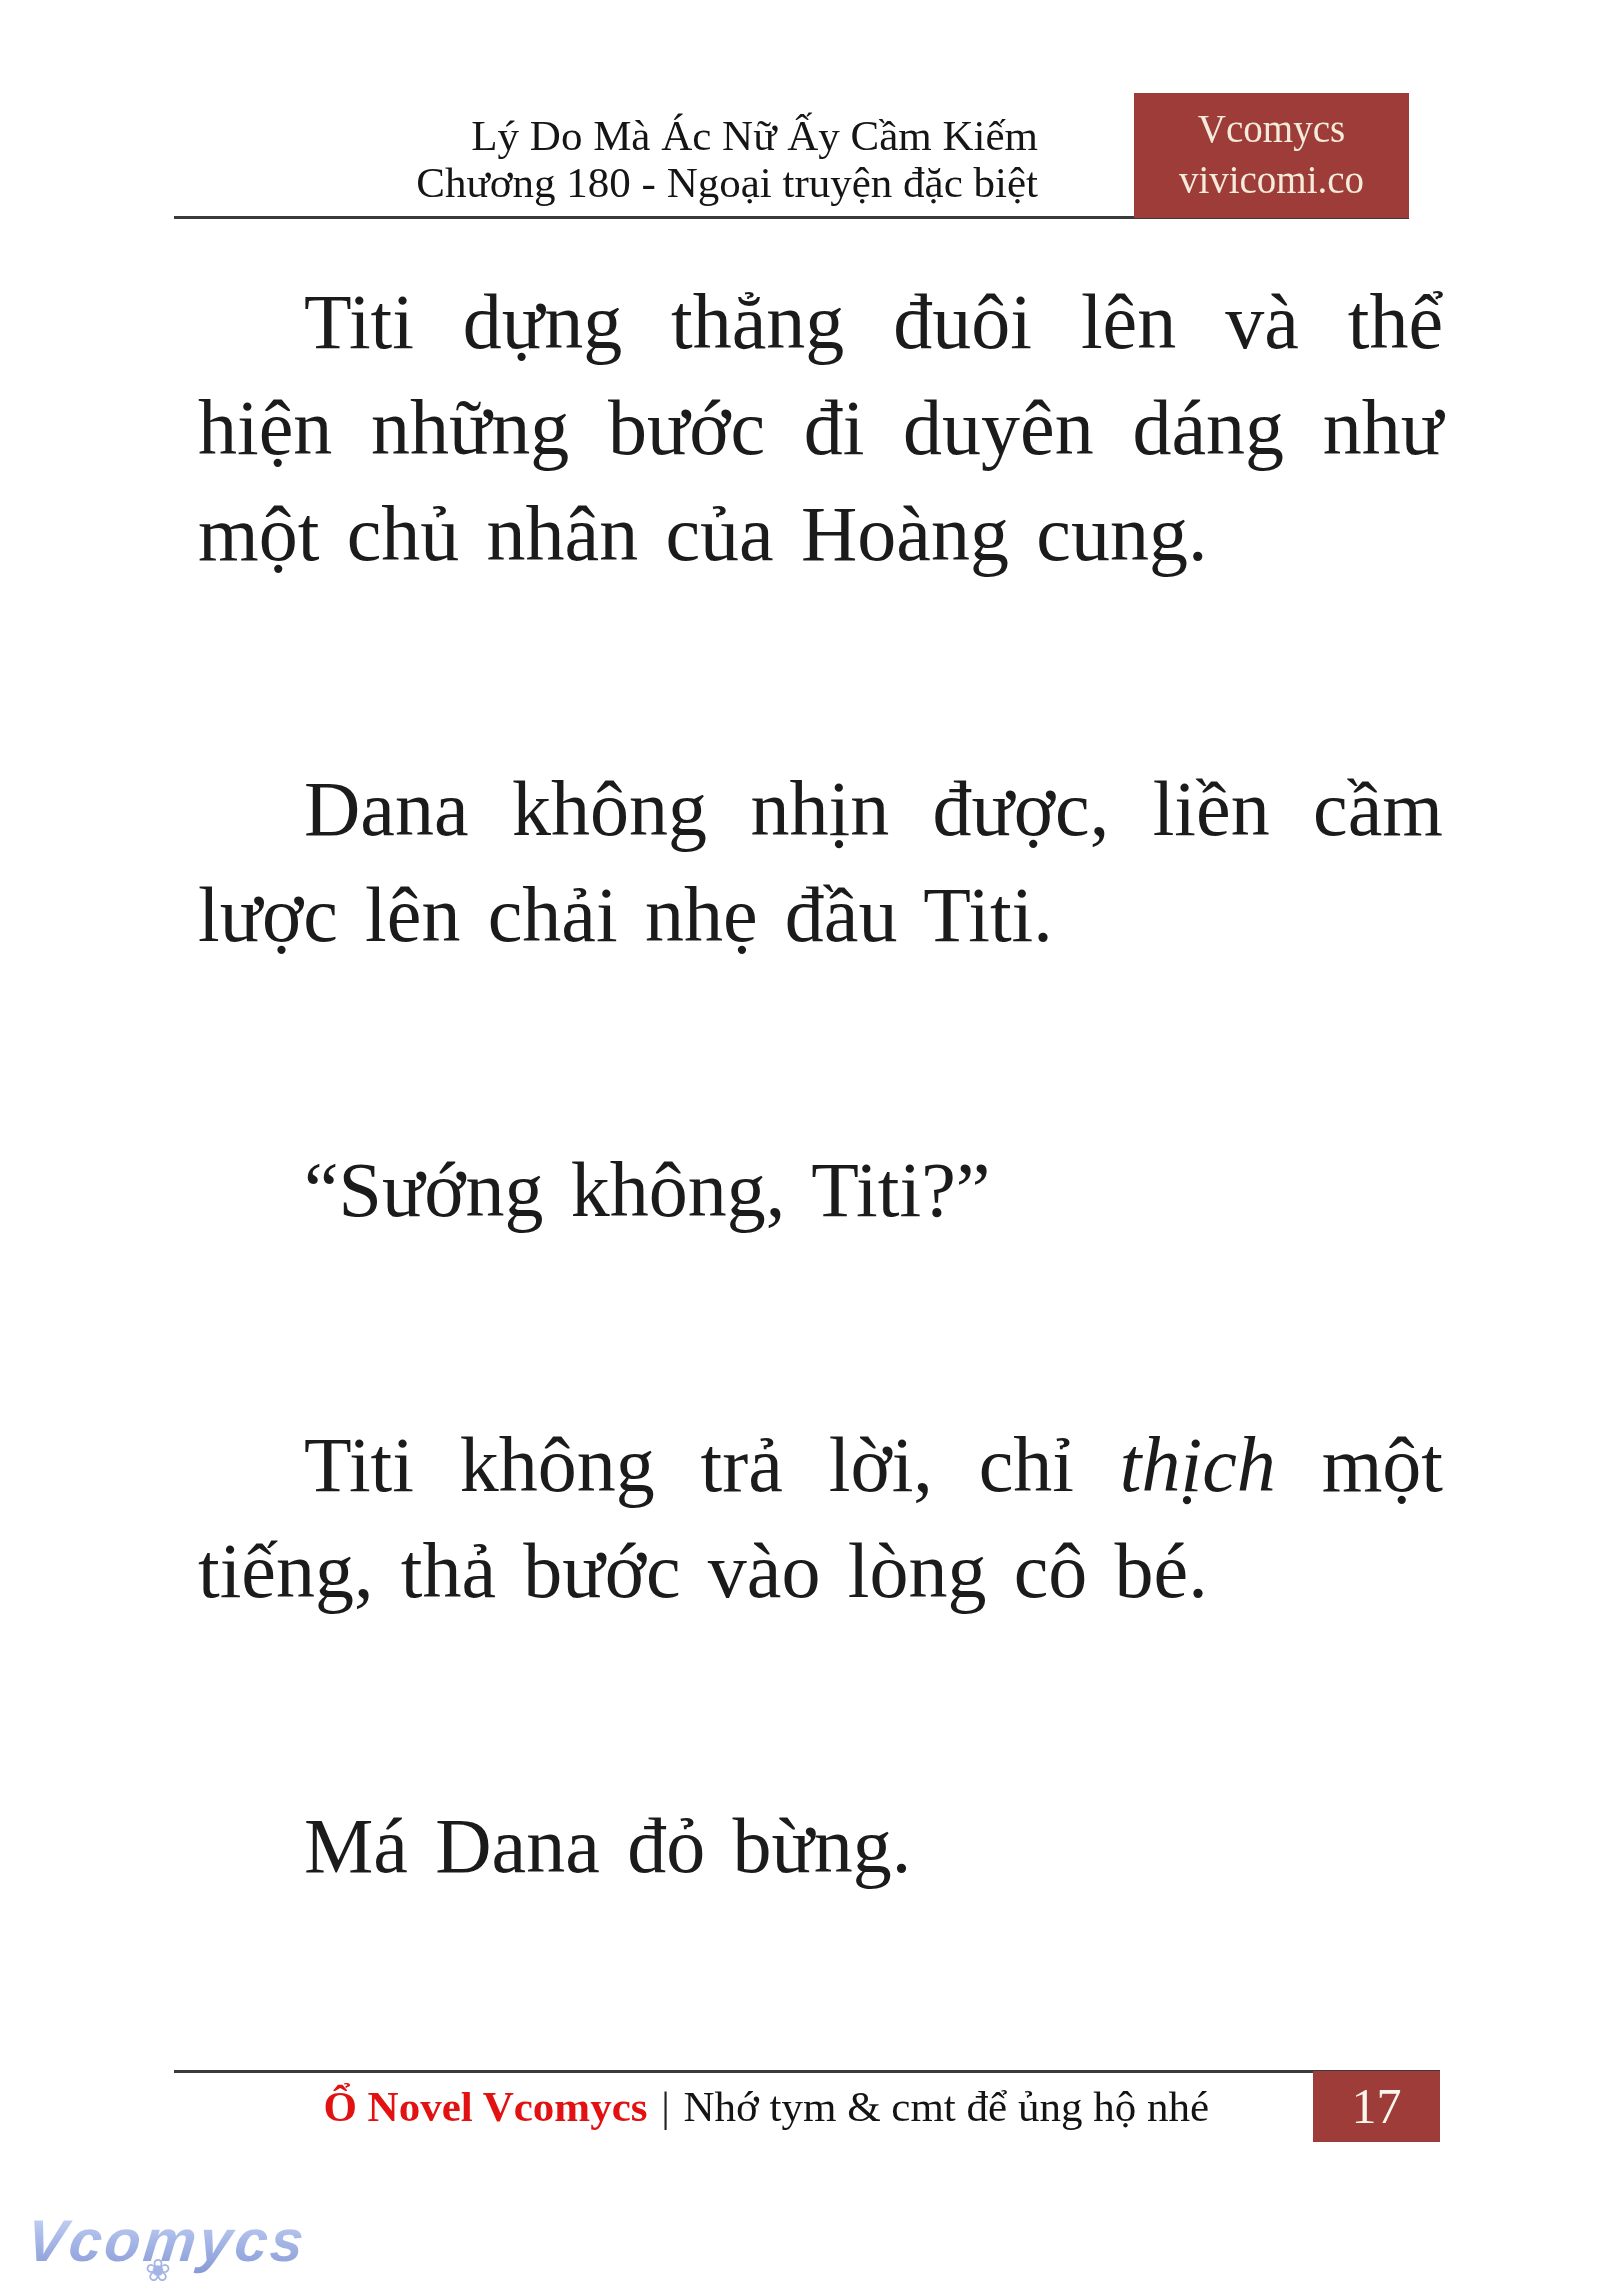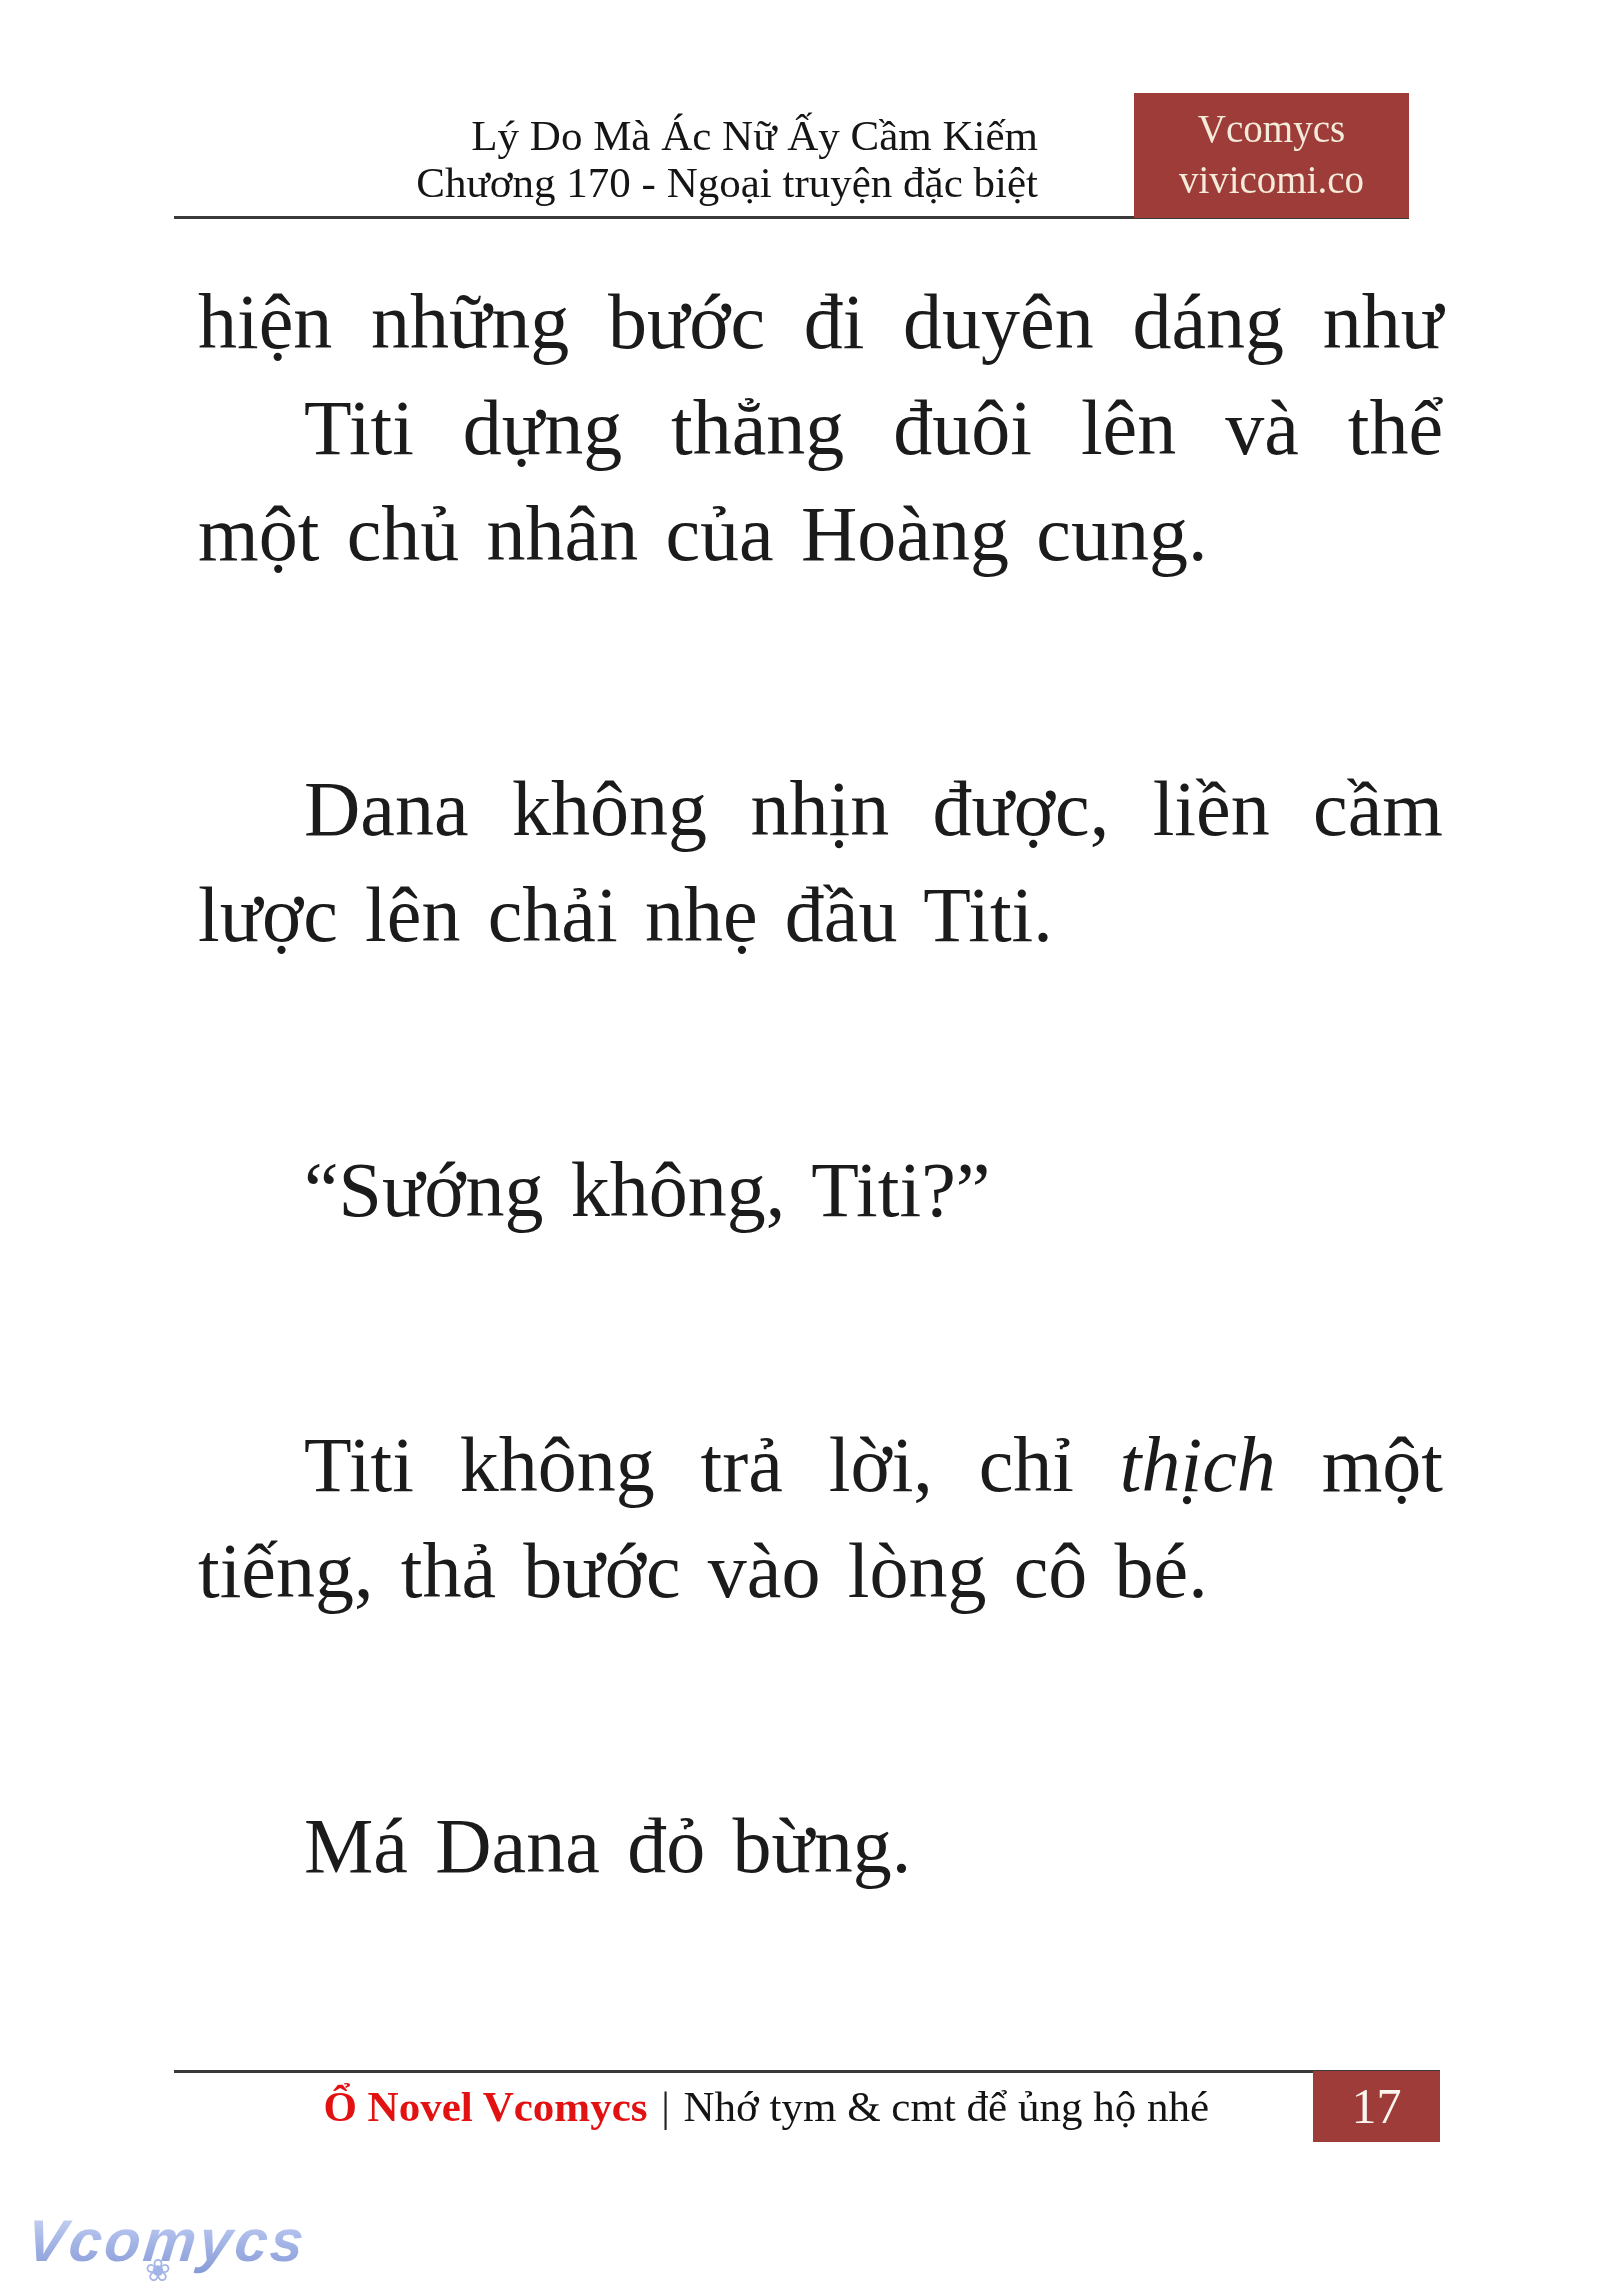--- a/index.html
+++ b/index.html
@@ -125,35 +125,35 @@
     font-style: normal;
   }
 </style>
 </head>
 <body>
 
 <div class="page">
 
   <div class="header-title">
     <div>Lý Do Mà Ác Nữ Ấy Cầm Kiếm</div>
-    <div>Chương 170 - Ngoại truyện đặc biệt</div>
+    <div>Chương 180 - Ngoại truyện đặc biệt</div>
   </div>
 
   <div class="brand-box">
     <div>Vcomycs</div>
     <div>vivicomi.co</div>
   </div>
 
   <div class="header-rule"></div>
 
   <div class="body-text">
 
     <div class="para">
+      <span class="line first j">Titi dựng thẳng đuôi lên và thể</span>
       <span class="line j">hiện những bước đi duyên dáng như</span>
-      <span class="line first j">Titi dựng thẳng đuôi lên và thể</span>
       <span class="line">một chủ nhân của Hoàng cung.</span>
     </div>
 
     <div class="para">
       <span class="line first j">Dana không nhịn được, liền cầm</span>
       <span class="line">lược lên chải nhẹ đầu Titi.</span>
     </div>
 
     <div class="para">
       <span class="line first">“Sướng không, Titi?”</span>

